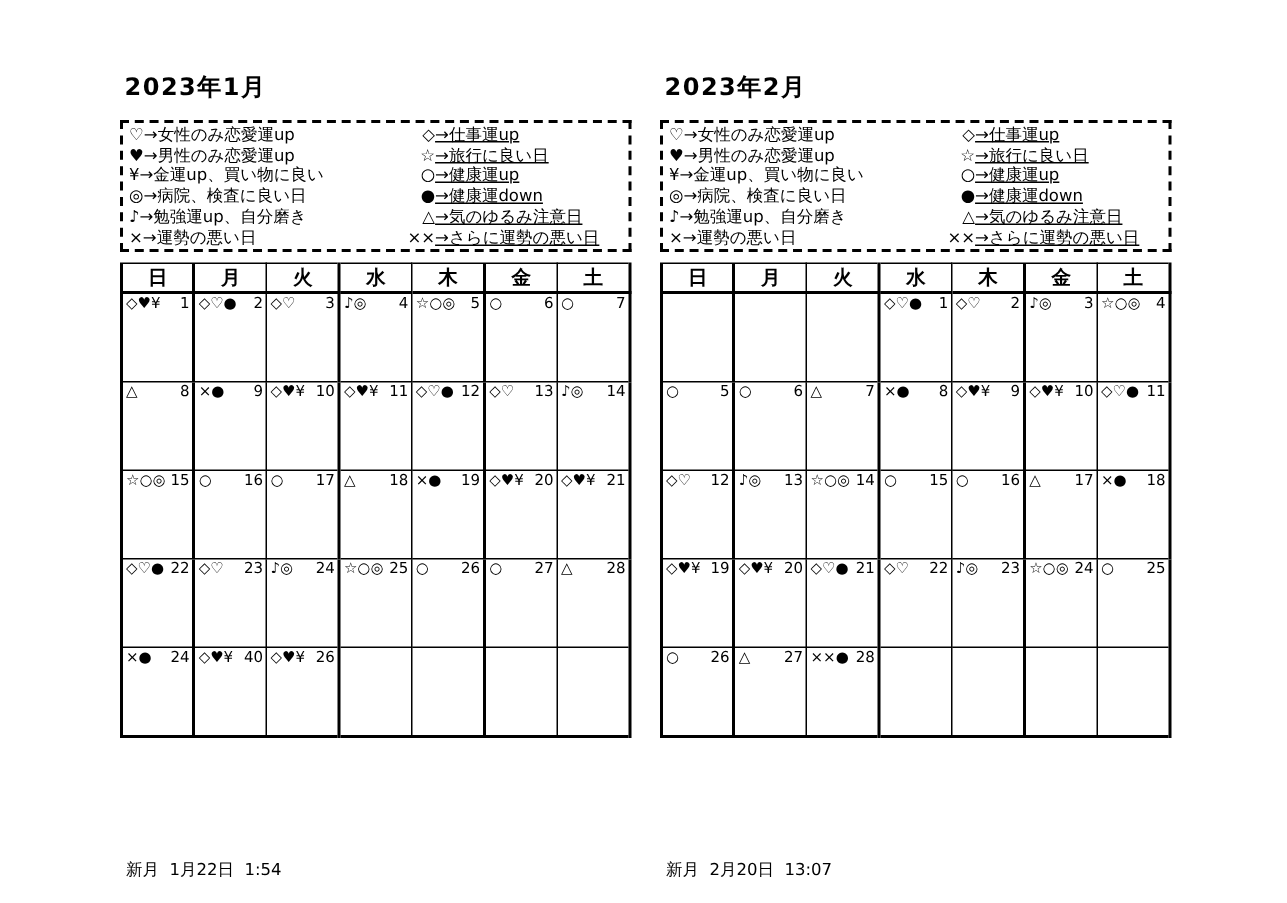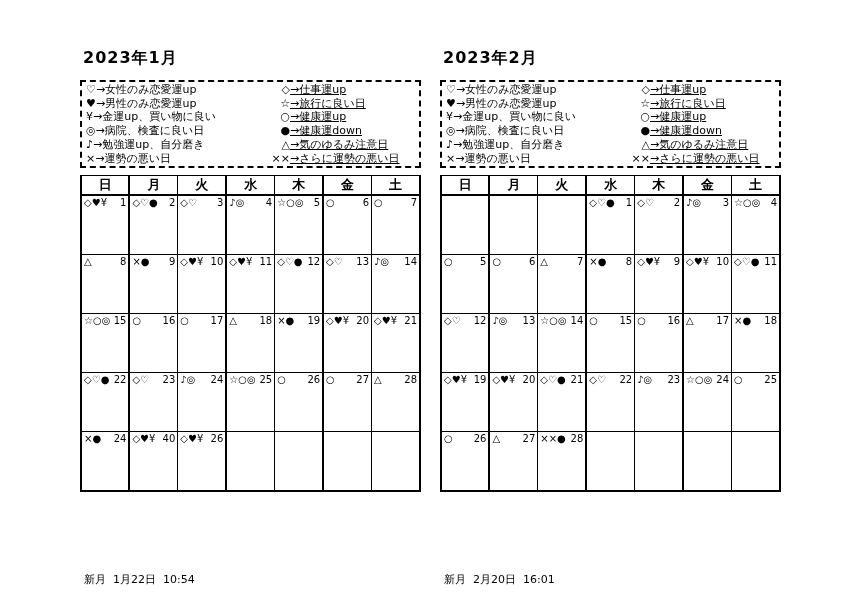--- a/index.html
+++ b/index.html
@@ -282,21 +282,21 @@
               </div>
             </td>
             <td></td>
             <td></td>
             <td></td>
             <td></td>
           </tr>
         </tbody>
     </table>
     <div class="footer">
-      <div>新月  1月22日  10:54</div>
+      <div>新月  1月22日  1:54</div>
       <div>満月  1月7日  8:09</div>
     </div>
   </section>
 
   <section class="calendar" style="left:440px">
     <h2 class="cal-title">2023年2月</h2>
     <div class="legend">
       <div class="legend-left">
           <div class="legend-item"><span class="sym">♡</span><span class="txt">→女性のみ恋愛運up</span></div>
           <div class="legend-item"><span class="sym">♥</span><span class="txt">→男性のみ恋愛運up</span></div>
@@ -508,18 +508,18 @@
               </div>
             </td>
             <td></td>
             <td></td>
             <td></td>
             <td></td>
           </tr>
         </tbody>
     </table>
     <div class="footer">
-      <div>新月  2月20日  16:01</div>
+      <div>新月  2月20日  13:07</div>
       <div>満月  2月6日  3:29</div>
     </div>
   </section>
 
 </div>
 
 </body></html>

